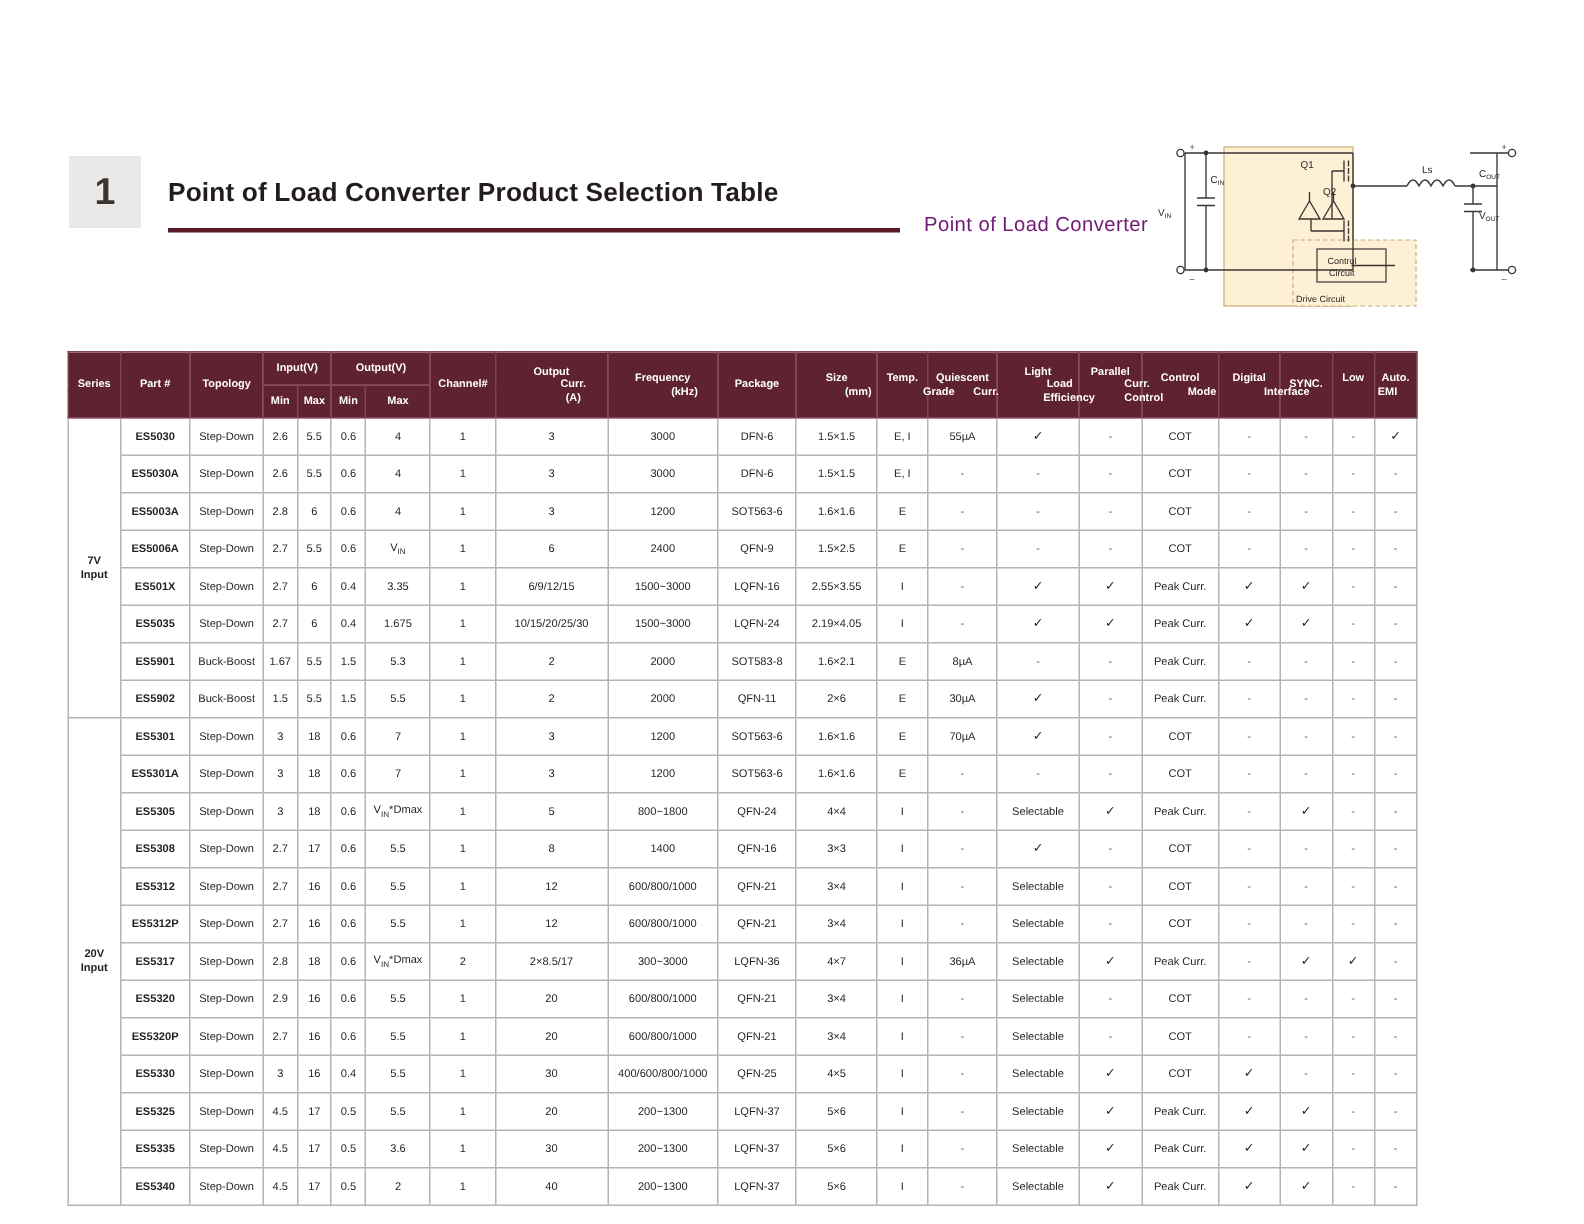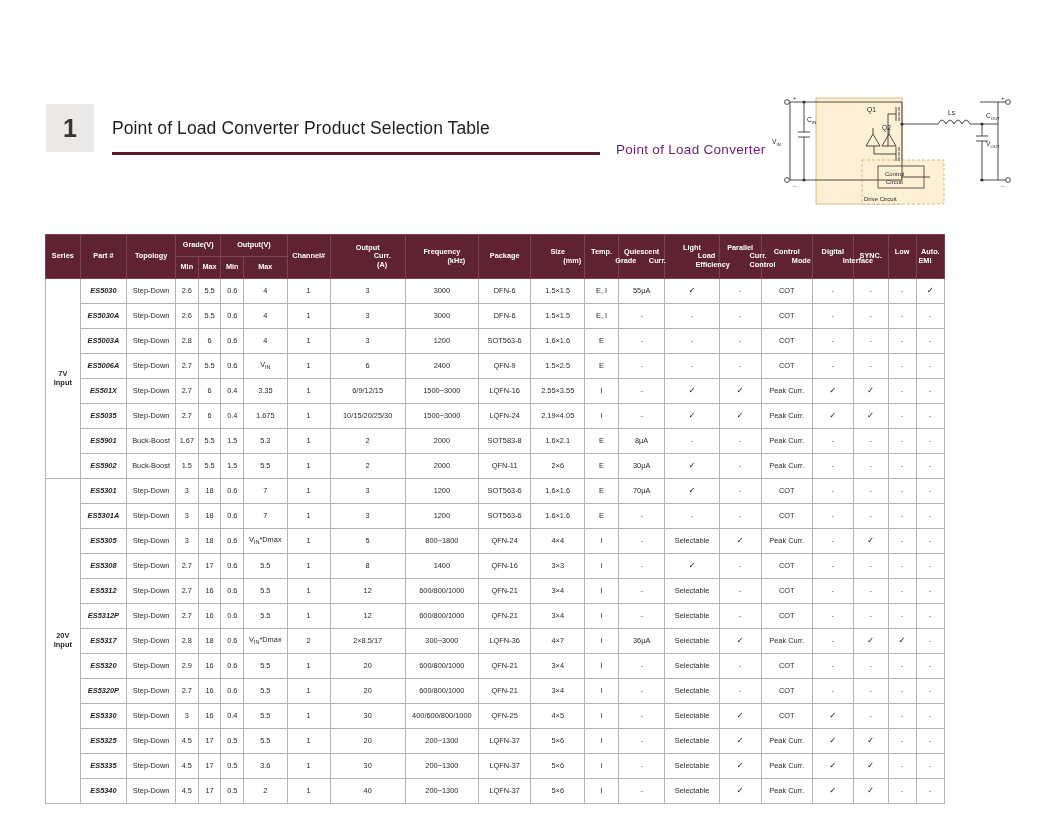--- a/index.html
+++ b/index.html
@@ -37,21 +37,21 @@
     display: flex;
     align-items: center;
     justify-content: center;
     font-family: "Liberation Sans", sans-serif;
   }
   .header-title {
     position: absolute;
     left: 66px;
     top: 14px;
     font-size: 17.5px;
-    font-weight: normal;
+    font-weight: bold;
     color: #221d1c;
     letter-spacing: 0.1px;
     white-space: nowrap;
   }
   .header-rule {
     position: absolute;
     left: 66px;
     top: 48px;
     width: 488px;
     height: 3px;
@@ -115,21 +115,20 @@
     background: #ffffff;
   }
   td.series-cell {
     font-weight: bold;
     font-size: 7.4px;
     background: #ffffff;
   }
   td.part {
     font-weight: bold;
     font-size: 7.4px;
-    font-style: italic;
   }
   .sub { font-size: 5.4px; vertical-align: sub; }
   .check { font-size: 8.5px; line-height: 1; }
   .dash { color: #5d5a57; }
   .hdr-line2 { display: block; font-weight: bold; padding-left: 29px; }
 </style>
 </head>
 <body>
 
 <div class="header">
@@ -255,21 +254,21 @@
         <col style="width:38px">
         <col style="width:32px">
       <col style="width:26px">
         <col style="width:26px">
     </colgroup>
     <thead>
       <tr>
         <th rowspan="2">Series</th>
         <th rowspan="2">Part #</th>
         <th rowspan="2">Topology</th>
-        <th colspan="2">Grade(V)</th>
+        <th colspan="2">Input(V)</th>
         <th colspan="2">Output(V)</th>
         <th rowspan="2">Channel#</th>
         <th rowspan="2" class="hdr-tall">
           <span>Output</span>
           <span class="hdr-line2">Curr.</span>
           <span class="hdr-line2">(A)</span>
         </th>
         <th rowspan="2" class="hdr-tall">
           <span>Frequency</span>
           <span class="hdr-line2">(kHz)</span>

